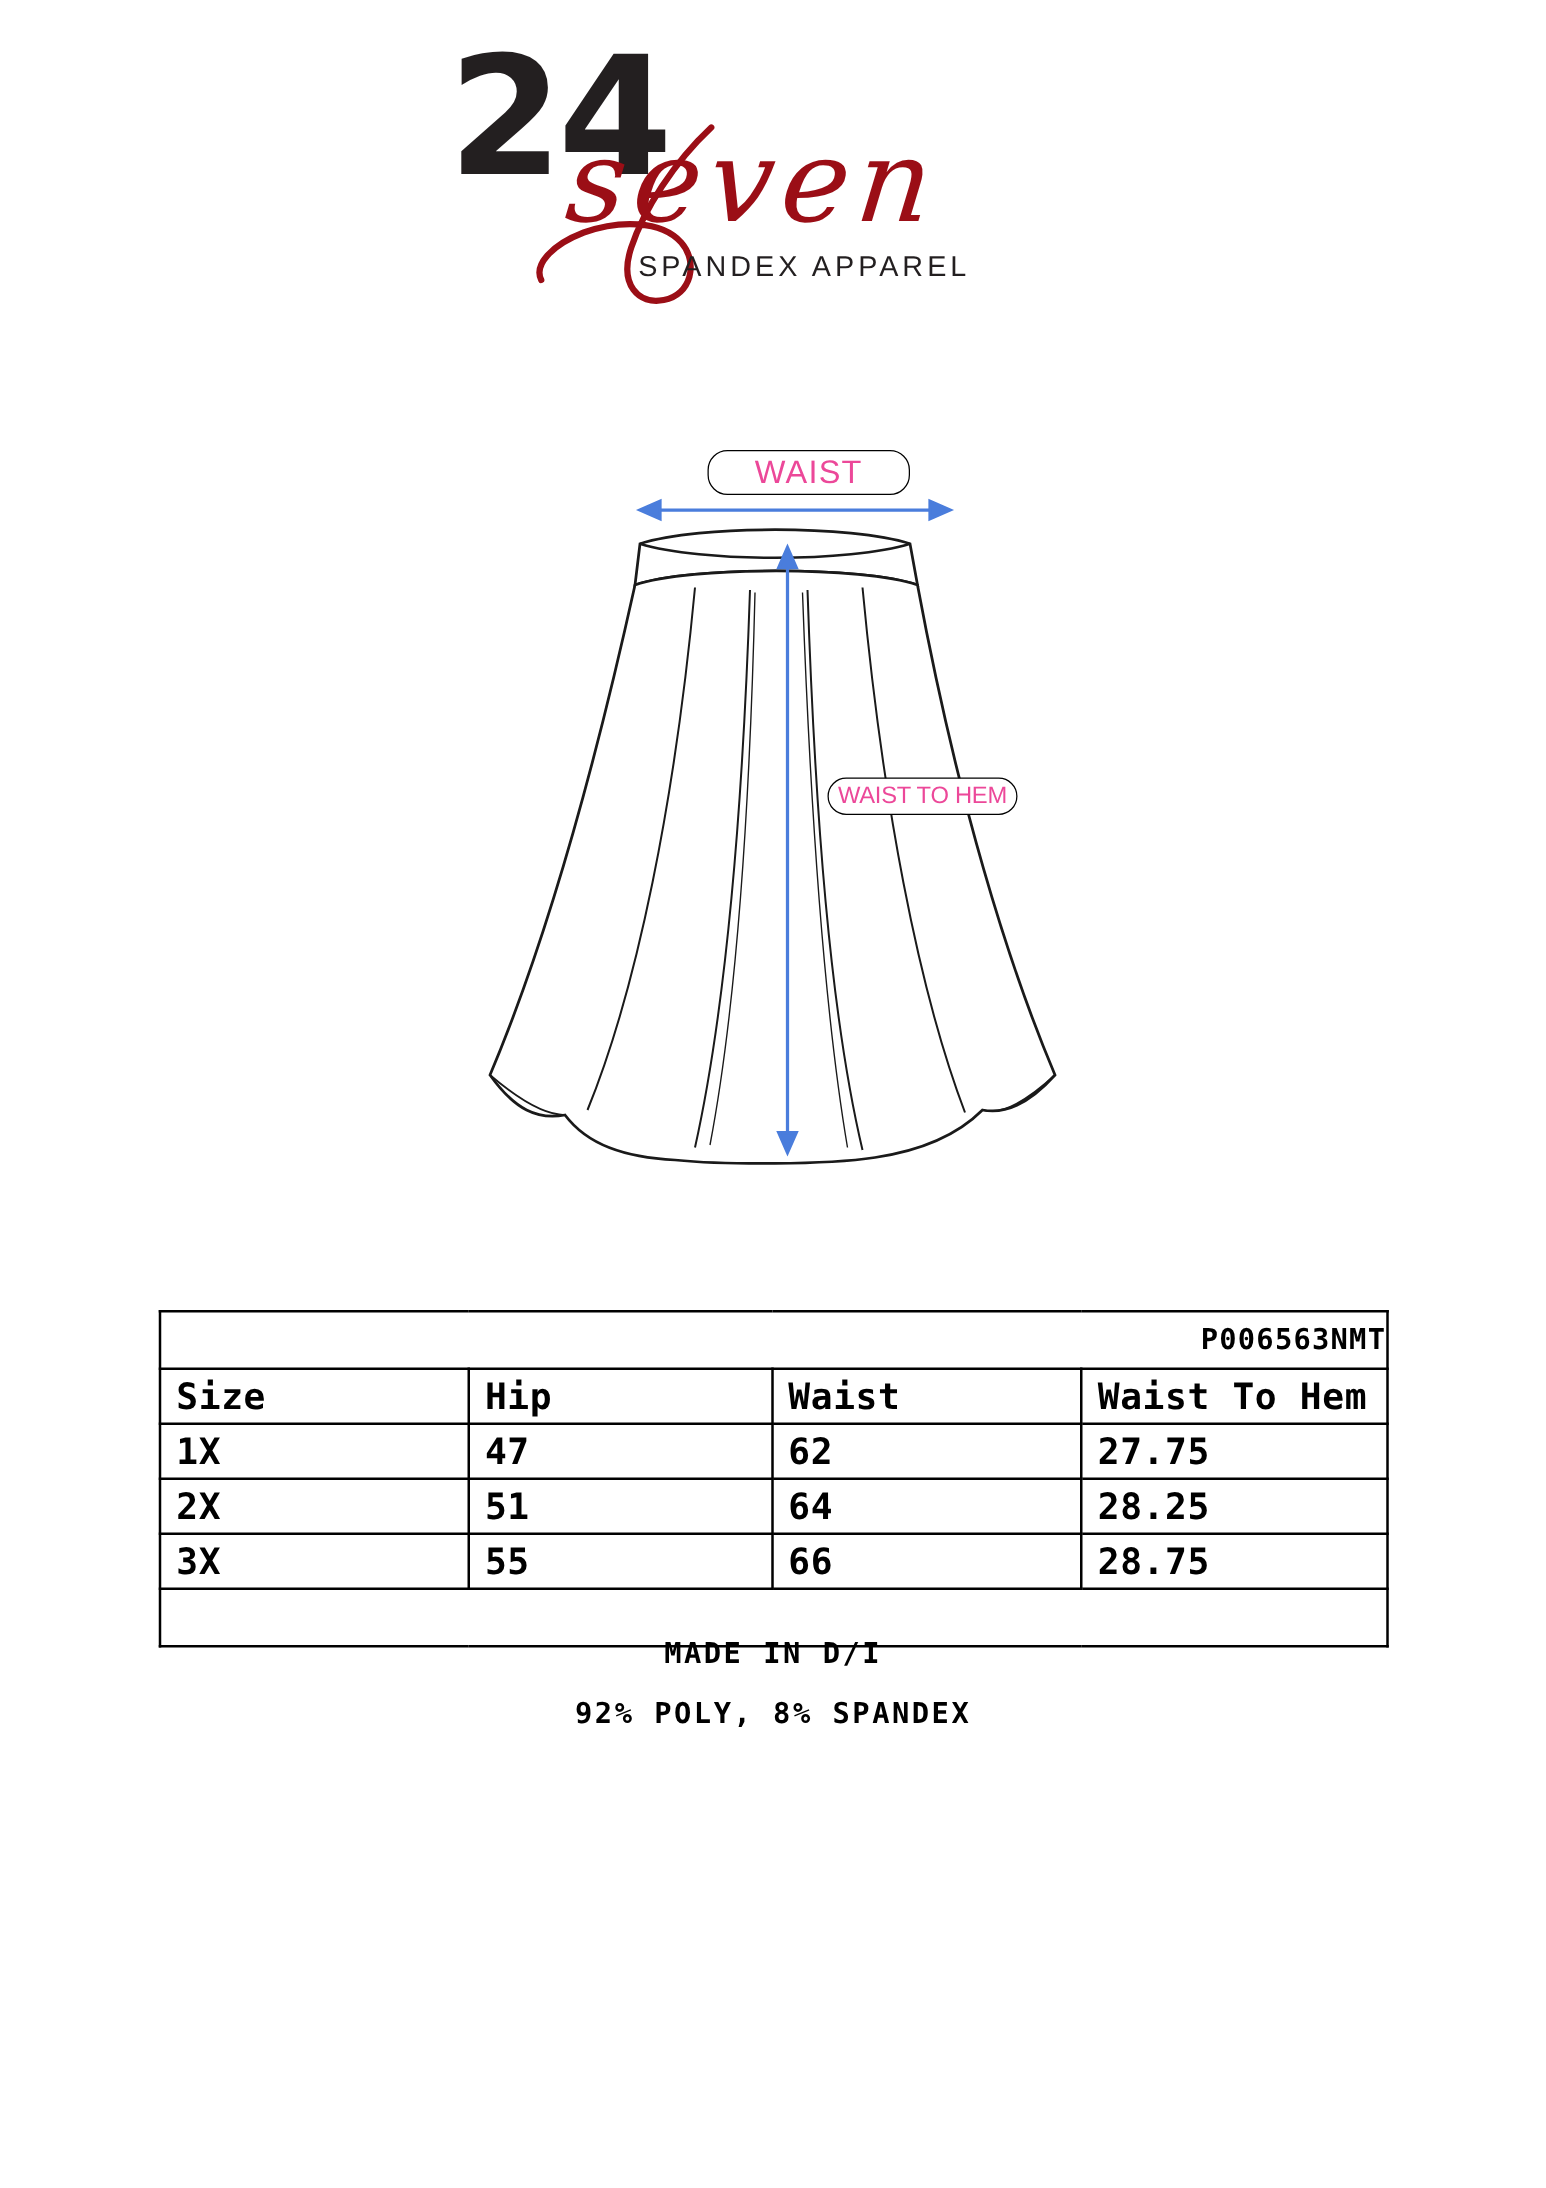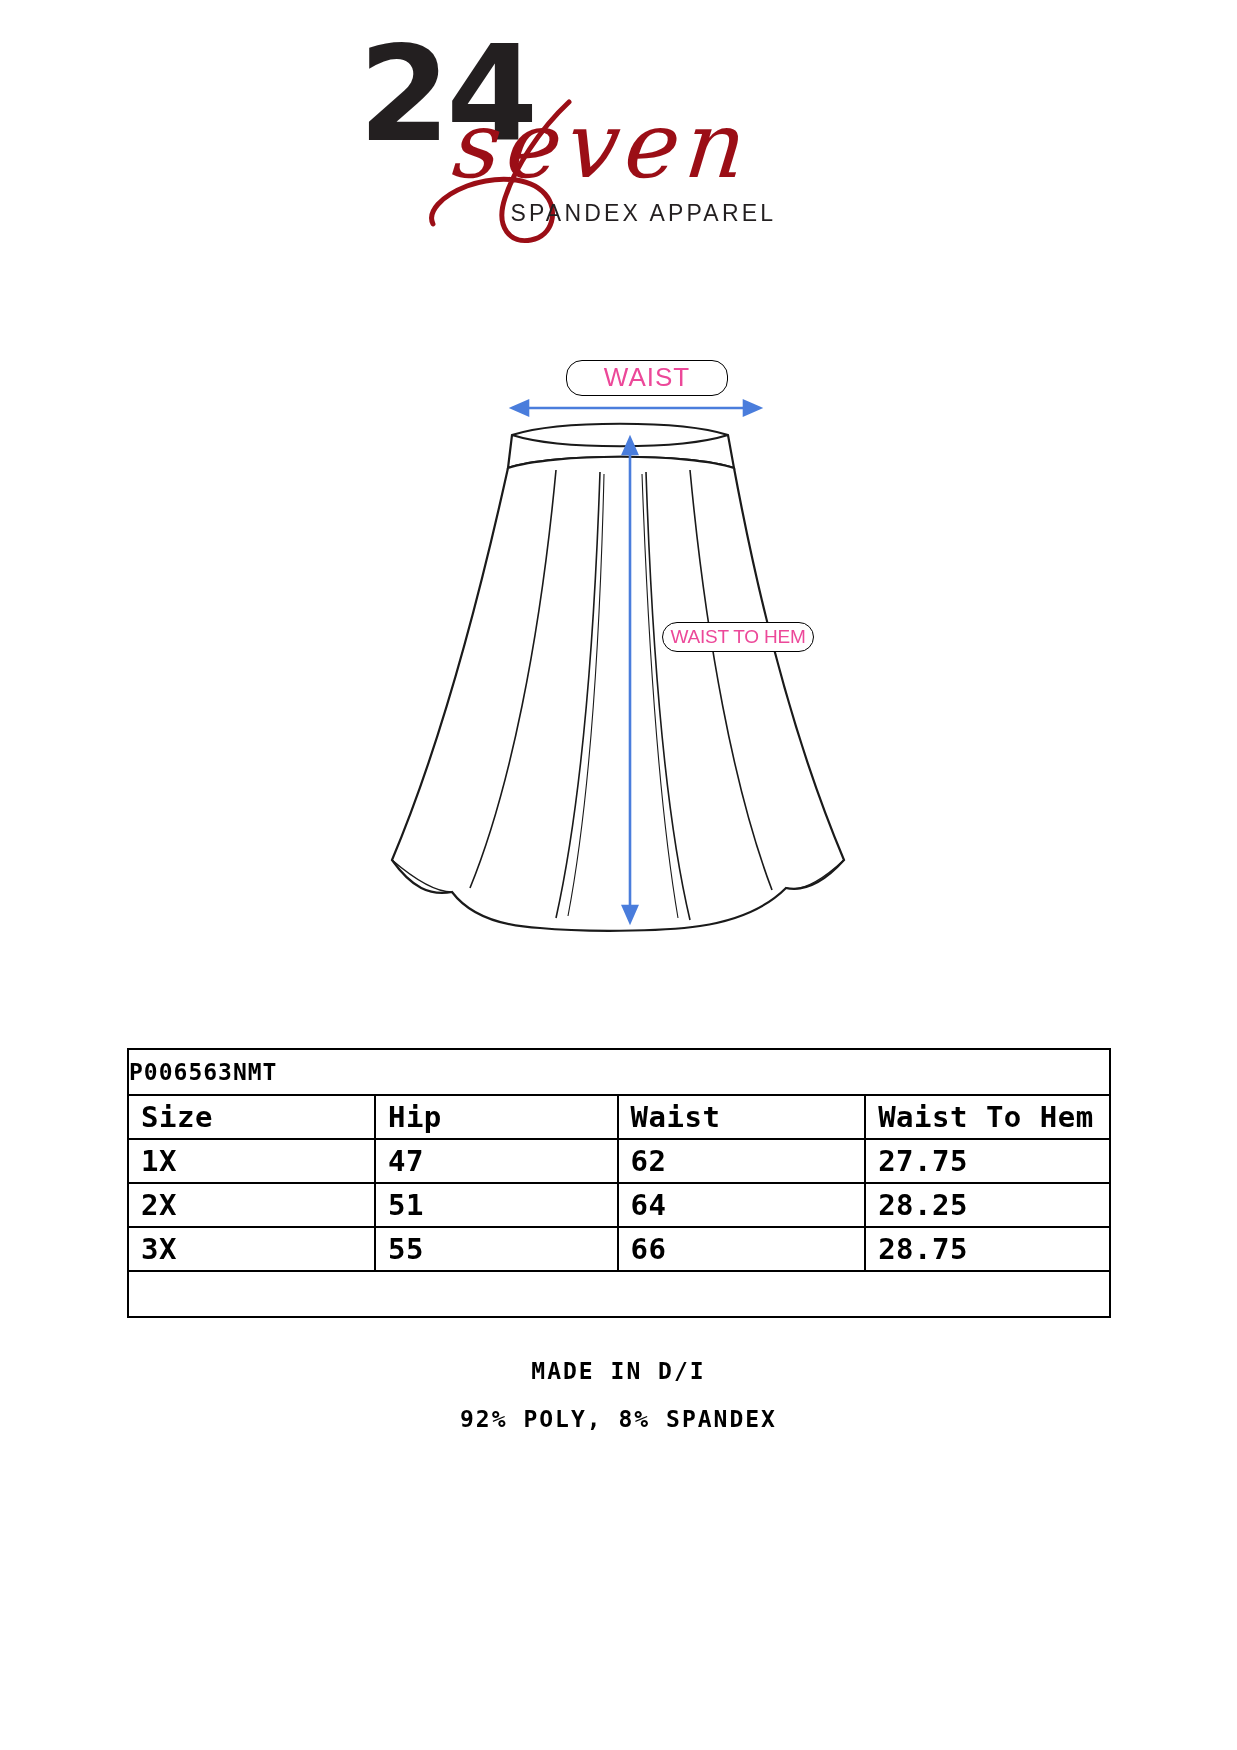--- a/index.html
+++ b/index.html
@@ -120,21 +120,21 @@
   }
   .size-table td, .size-table th {
     border: 2px solid #000;
     padding: 0;
     height: 42px;
     font-weight: bold;
     font-size: 29px;
     text-align: left;
   }
   .size-table .style-cell {
-    text-align: left;
+    text-align: right;
     font-size: 23px;
     letter-spacing: 1px;
     height: 44px;
     margin-top: 12px;
   }
   .size-table td.cell {
     padding-left: 12px;
     letter-spacing: 0.5px;
   }
   .size-table tr.blank td { height: 44px; }
@@ -148,21 +148,20 @@
     position: absolute;
     left: 0;
     top: 1310px;
     width: 1237px;
     text-align: center;
     font-family: "DejaVu Sans Mono", monospace;
     font-weight: bold;
     font-size: 23px;
     letter-spacing: 2px;
     color: #000;
-    margin-top: 48px;
   }
   .footer div { margin-bottom: 22px; }
 </style>
 </head>
 <body>
 
 <div class="logo-block">
   <div class="logo-inner">
     <div class="logo-24">24</div>
 

